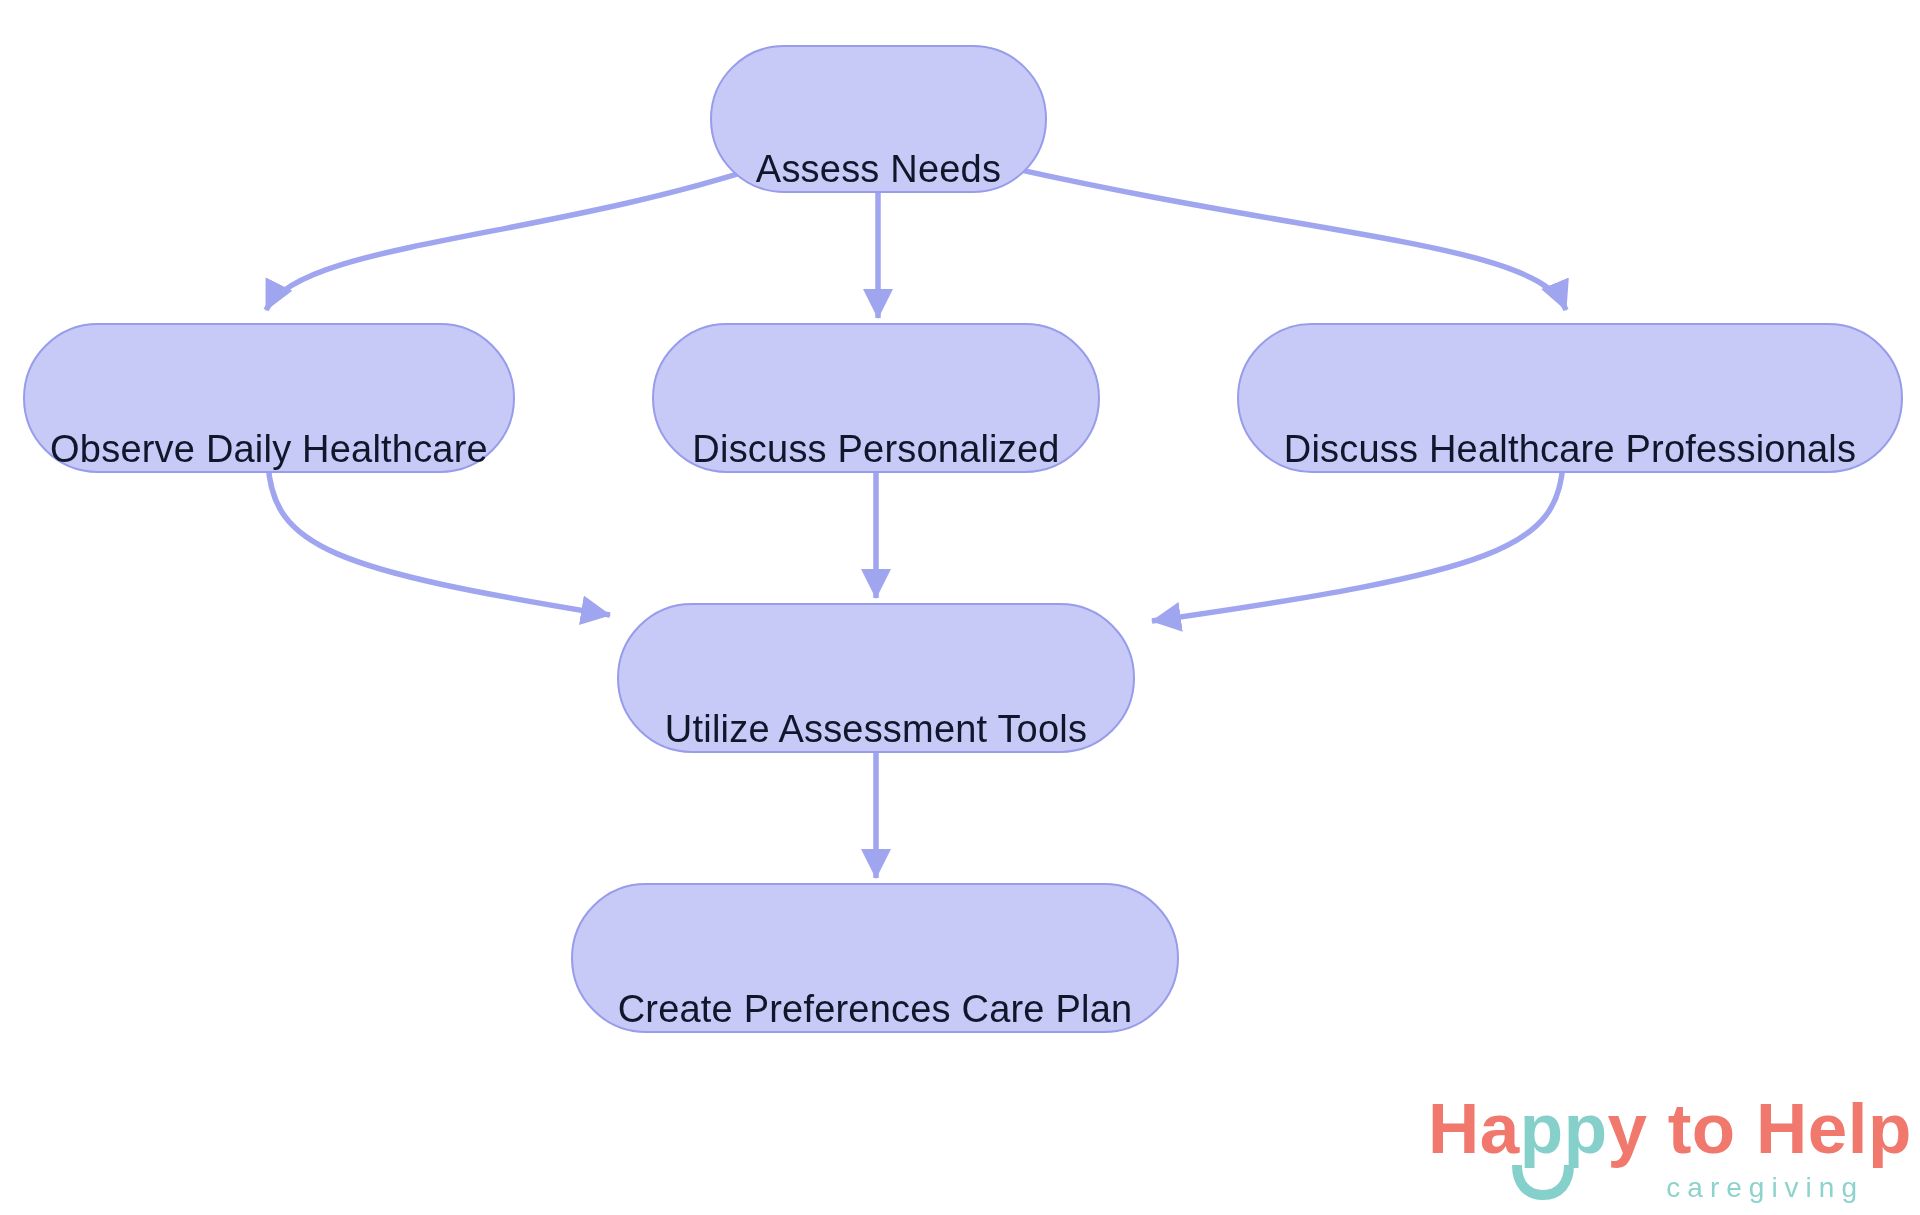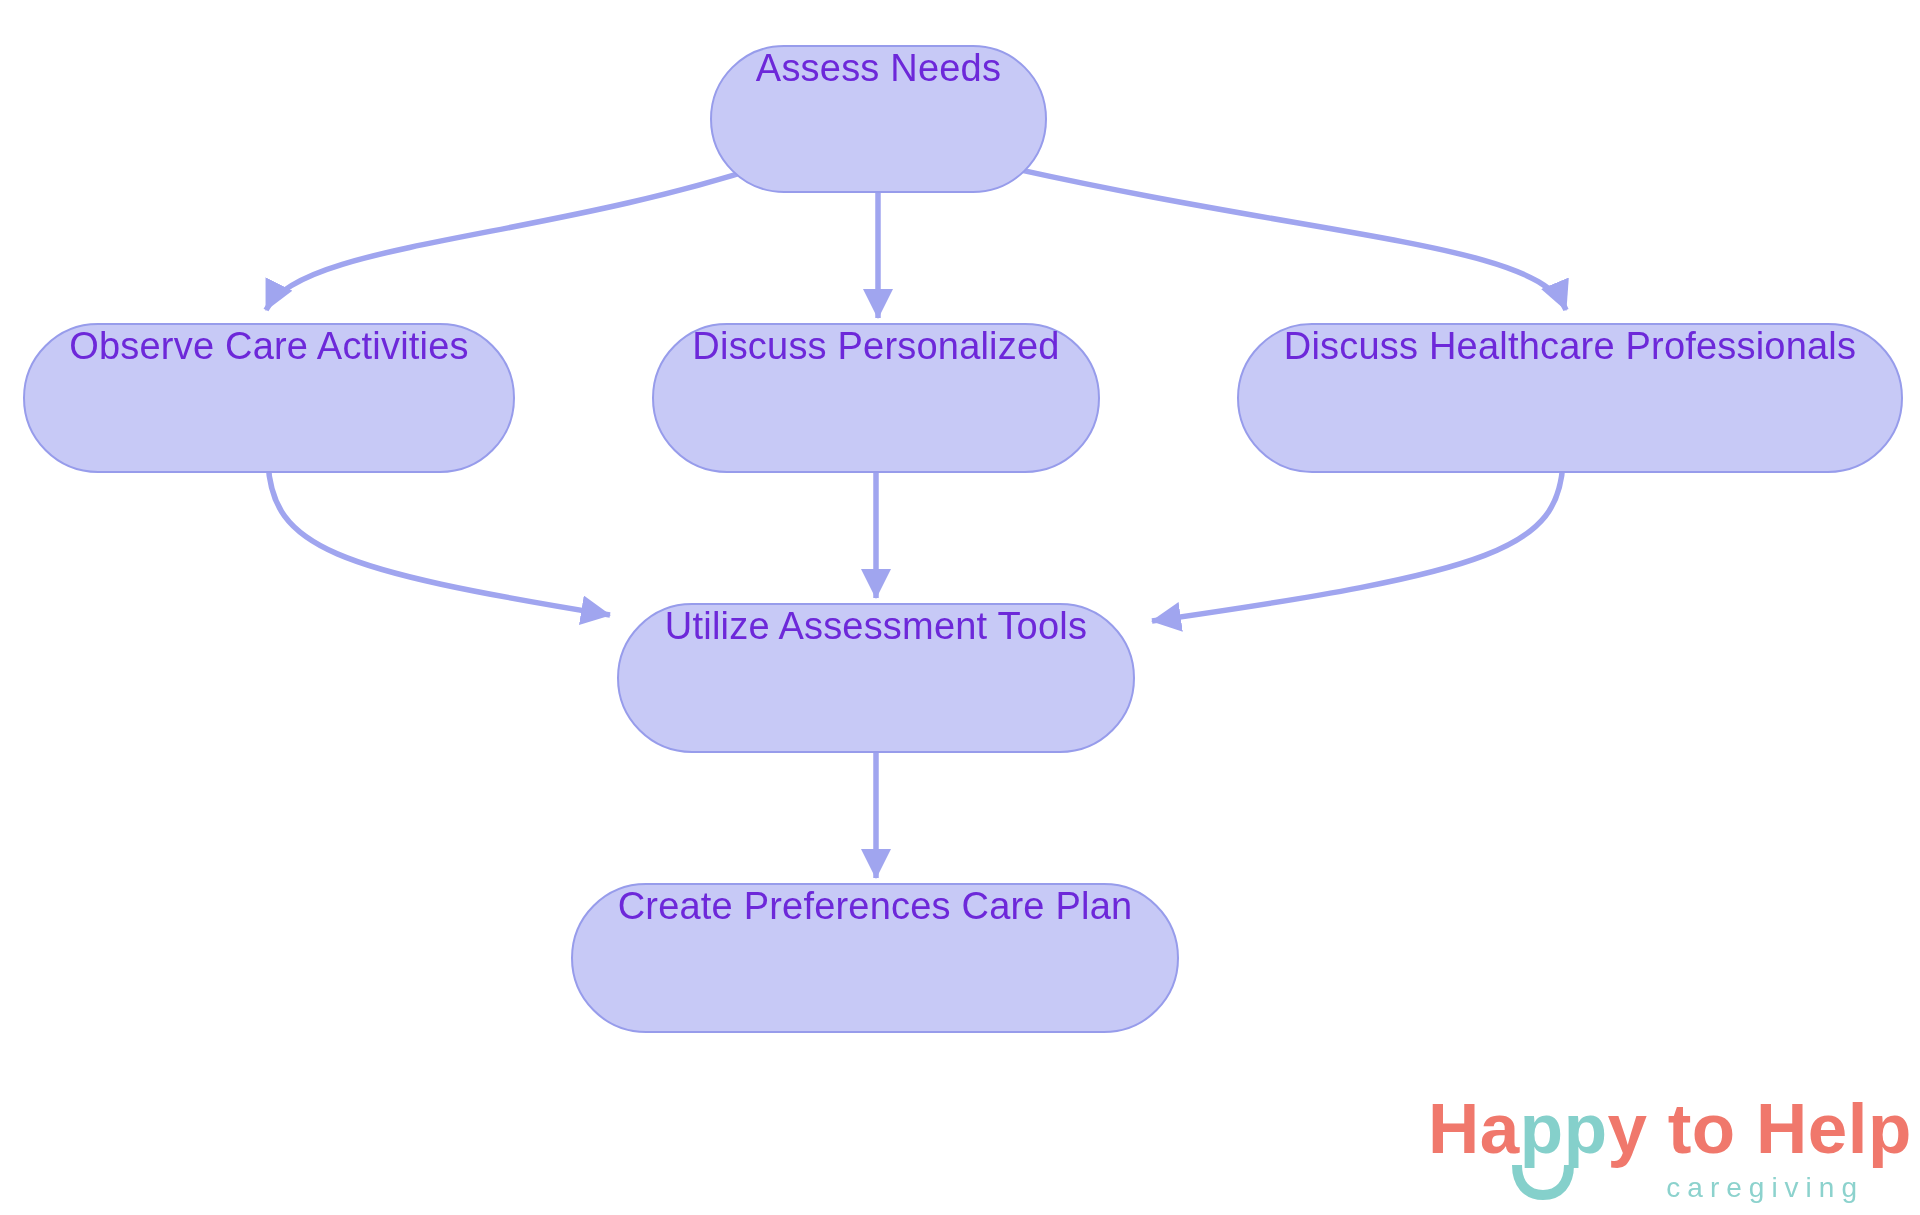--- a/index.html
+++ b/index.html
@@ -23,22 +23,22 @@
     fill: none;
     stroke: #a0a5ef;
     stroke-width: 5.5;
   }
   .node {
     position: absolute;
     z-index: 2;
     background: #c7c9f6;
     border: 2.5px solid #979ceb;
     border-radius: 76px;
-    display: flex; align-items: flex-start; justify-content: center;
-    color: #6d28d9;
+    display: flex; align-items: flex-end; justify-content: center;
+    color: #0f172a;
     font-size: 38px;
     letter-spacing: 0.2px;
     white-space: nowrap;
     text-align: center;
   }
   .n-assess  { left: 710px;  top: 45px;  width: 337px; height: 148px; }
   .n-observe { left: 23px;   top: 323px; width: 492px; height: 150px; }
   .n-discuss { left: 652px;  top: 323px; width: 448px; height: 150px; }
   .n-consult { left: 1237px; top: 323px; width: 666px; height: 150px; }
   .n-utilize { left: 617px;  top: 603px; width: 518px; height: 150px; }
@@ -92,21 +92,21 @@
     <path class="edge" d="M 268 462 C 272 548, 335 570, 610 615" marker-end="url(#ah)"></path>
     <path class="edge" d="M 876 473 L 876 598" marker-end="url(#ah)"></path>
     <path class="edge" d="M 1563 462 C 1559 548, 1495 572, 1152 621" marker-end="url(#ah)"></path>
     <path class="edge" d="M 876 753 L 876 878" marker-end="url(#ah)"></path>
   </svg>
 
   <div class="node n-assess">
     <span>Assess Needs</span>
   </div>
   <div class="node n-observe">
-    <span>Observe Care Activities</span>
+    <span>Observe Daily Healthcare</span>
   </div>
   <div class="node n-discuss">
     <span>Discuss Personalized</span>
   </div>
   <div class="node n-consult">
     <span>Discuss Healthcare Professionals</span>
   </div>
   <div class="node n-utilize">
     <span>Utilize Assessment Tools</span>
   </div>

